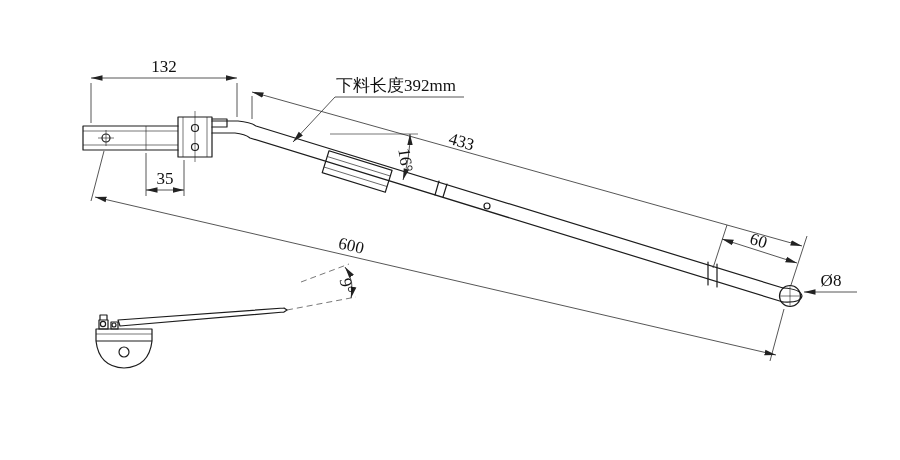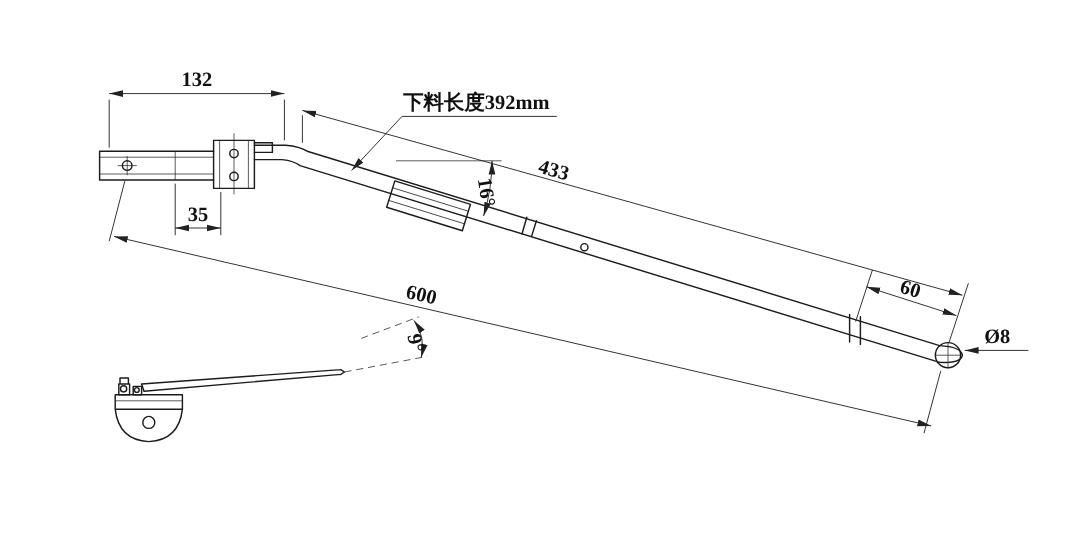--- a/index.html
+++ b/index.html
@@ -1,18 +1,18 @@
 <!DOCTYPE html>
 <html style="--line: #1c1c1c; --dim: #2b2b2b;"><head>
 <meta charset="utf-8">
 <style>
   html,body{margin:0;padding:0;background:#ffffff;}
   .canvas{
     width:900px;height:460px;position:relative;background:#ffffff;
-    font-family:"Liberation Sans", sans-serif;overflow:hidden;font-weight:bold;
+    font-family:"Liberation Sans", sans-serif;overflow:hidden;
   }
   svg{display:block;}
   .part{stroke:var(--line,#1c1c1c);stroke-width:1.2;fill:none;stroke-linecap:round;stroke-linejoin:round;}
   .thin{stroke:var(--line,#1c1c1c);stroke-width:0.6;fill:none;}
   .dim{stroke:var(--dim,#2b2b2b);stroke-width:0.8;fill:none;}
   .dimline{stroke:var(--dim,#2b2b2b);stroke-width:0.8;fill:none;
     marker-start:url(#arrow);marker-end:url(#arrow);}
   .leader{stroke:var(--dim,#2b2b2b);stroke-width:0.8;fill:none;marker-start:url(#arrow);}
   .dash{stroke-dasharray:6 4;}
   text.t{font-family:"Liberation Serif","DejaVu Serif",serif;font-size:17px;fill:#111;}

